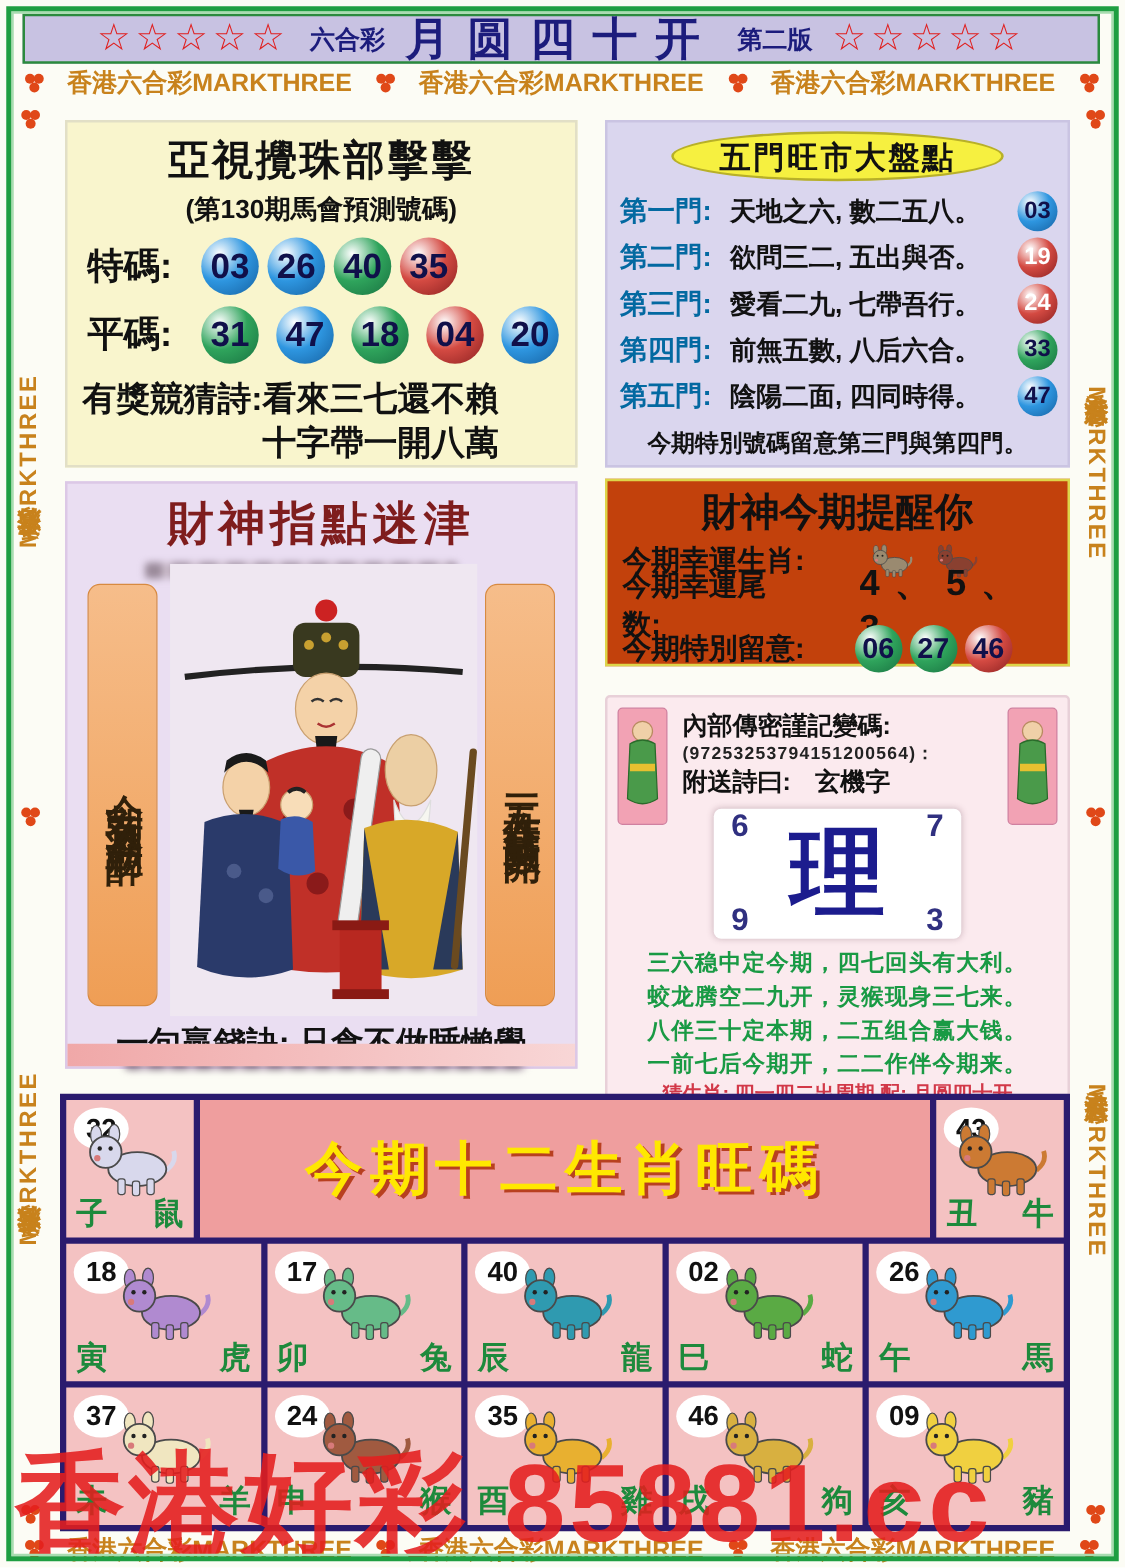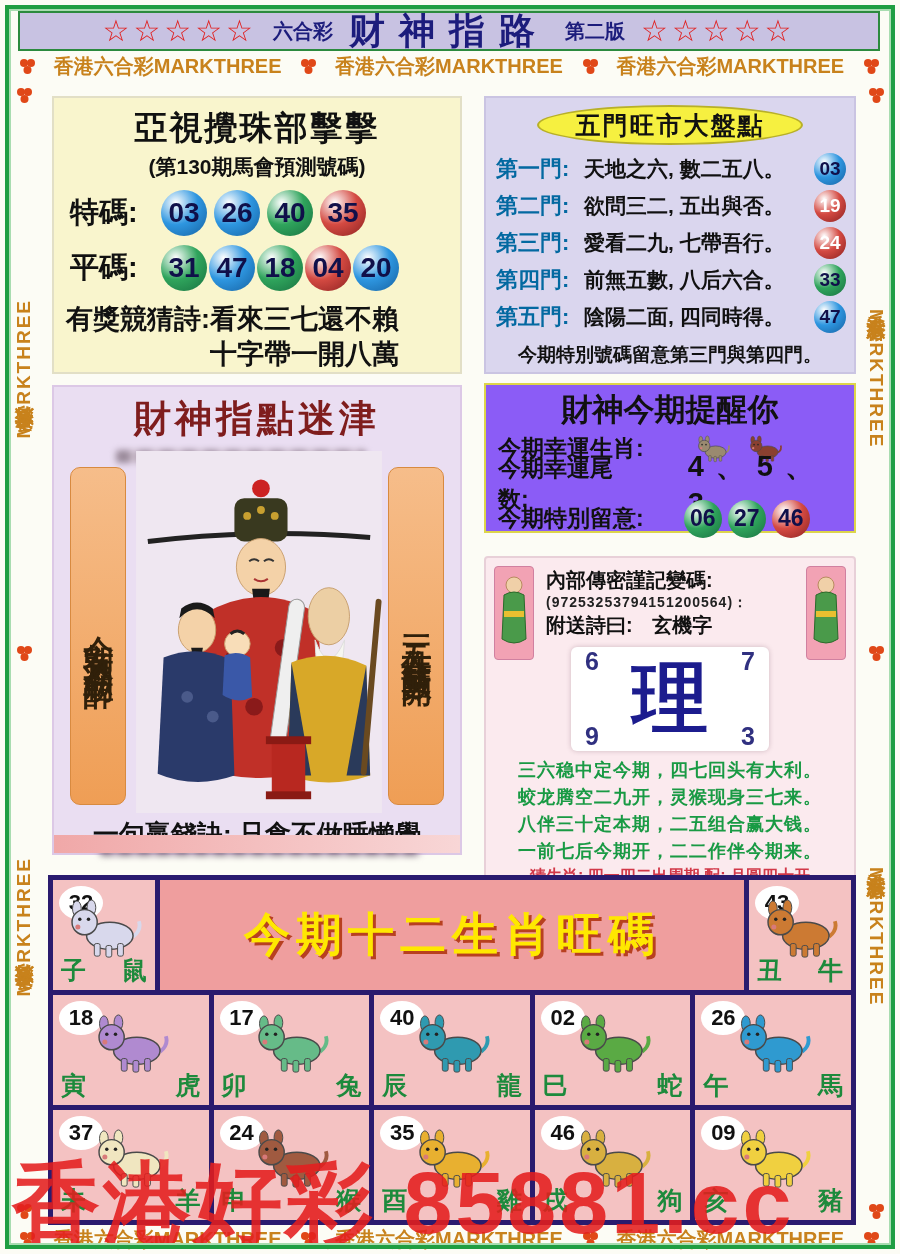--- a/index.html
+++ b/index.html
@@ -61,21 +61,21 @@
   .maze-banner.left{left:16px;}
   .maze-banner.right{right:16px;}
   .maze-banner span{writing-mode:vertical-rl;font-size:30px;font-weight:bold;color:#30200a;letter-spacing:7px;}
   .maze-art{position:absolute;left:82px;top:64px;width:246px;height:362px;}
   .maze-line{position:absolute;left:0;right:0;top:430px;text-align:center;font-size:26px;font-weight:bold;color:#111;}
   .maze-smudge2{position:absolute;left:46px;top:459px;width:320px;height:10px;border-radius:3px;filter:blur(3px);
     background:repeating-linear-gradient(90deg,#8a7a8a 0 12px,#bcaabc 12px 19px);}
   .maze-pinkbar{position:absolute;left:0;bottom:0;width:100%;height:18px;background:linear-gradient(90deg,#f0a8a8,#f8d6d6);}
 
   
-  #box-reminder{left:484px;top:383px;width:372px;height:150px;background:#8b5cf6;border:2px solid #ddd54a;}
+  #box-reminder{left:484px;top:383px;width:372px;height:150px;background:#c2410c;border:2px solid #ddd54a;}
   .rem-title{text-align:center;font-size:31px;font-weight:bold;margin-top:4px;color:#111;}
   .rem-row{display:flex;align-items:center;padding-left:12px;height:35px;font-size:23px;font-weight:bold;color:#111;gap:34px;}
   .rem-val{font-size:29px;font-weight:bold;letter-spacing:12px;margin-left:10px;}
   .rem-animals{display:flex;gap:10px;margin-left:14px;align-items:center;}
 
   
   #box-secret{left:484px;top:538px;width:372px;height:330px;background:#fbeaee;border:2px solid #e8d0d8;border-radius:4px;margin-top:18px;}
   .deity-card{position:absolute;top:8px;width:38px;height:92px;background:#f2a2b4;border:1px solid #d080a0;border-radius:4px;
     display:flex;align-items:center;justify-content:center;}
   .deity-card.left{left:8px;}
@@ -114,21 +114,21 @@
 </style>
 </head>
 <body>
 
 <div class="page">
   <div class="frame"></div>
 
   <div class="header-banner">
     <span class="stars">☆☆☆☆☆</span>
     <span class="h-small">六合彩</span>
-    <span class="h-title">财神指路</span>
+    <span class="h-title">月圆四十开</span>
     <span class="h-ed">第二版</span>
     <span class="stars">☆☆☆☆☆</span>
   </div>
 
   <div class="strip top">
     <span class="clover"></span>
     <span class="bt">香港六合彩MARKTHREE</span>
     <span class="clover"></span>
     <span class="bt">香港六合彩MARKTHREE</span>
     <span class="clover"></span>
@@ -167,21 +167,21 @@
       <span class="pred-label">特碼:</span>
       <span id="special-balls" style="display:flex;gap:7px;">
           <span class="ball" style="width: 46px; height: 46px; font-size: 28px; background: radial-gradient(circle at 32% 28%, rgb(255, 255, 255) 0%, rgb(46, 150, 224) 48%, rgb(21, 96, 160) 100%); color: rgb(16, 16, 74);">03</span>
           <span class="ball" style="width: 46px; height: 46px; font-size: 28px; background: radial-gradient(circle at 32% 28%, rgb(255, 255, 255) 0%, rgb(46, 150, 224) 48%, rgb(21, 96, 160) 100%); color: rgb(16, 16, 74);">26</span>
           <span class="ball" style="width: 46px; height: 46px; font-size: 28px; background: radial-gradient(circle at 32% 28%, rgb(255, 255, 255) 0%, rgb(47, 164, 92) 48%, rgb(24, 112, 64) 100%); color: rgb(16, 16, 74);">40</span>
           <span class="ball" style="width: 46px; height: 46px; font-size: 28px; background: radial-gradient(circle at 32% 28%, rgb(255, 255, 255) 0%, rgb(212, 74, 66) 48%, rgb(138, 32, 32) 100%); color: rgb(16, 16, 74);">35</span>
         </span>
     </div>
     <div class="pred-row">
       <span class="pred-label">平碼:</span>
-      <span id="normal-balls" style="display:flex;gap:2px;">
+      <span id="normal-balls" style="display:flex;gap:14px;">
           <span class="ball" style="width: 46px; height: 46px; font-size: 28px; background: radial-gradient(circle at 32% 28%, rgb(255, 255, 255) 0%, rgb(47, 164, 92) 48%, rgb(24, 112, 64) 100%); color: rgb(16, 16, 74);">31</span>
           <span class="ball" style="width: 46px; height: 46px; font-size: 28px; background: radial-gradient(circle at 32% 28%, rgb(255, 255, 255) 0%, rgb(46, 150, 224) 48%, rgb(21, 96, 160) 100%); color: rgb(16, 16, 74);">47</span>
           <span class="ball" style="width: 46px; height: 46px; font-size: 28px; background: radial-gradient(circle at 32% 28%, rgb(255, 255, 255) 0%, rgb(47, 164, 92) 48%, rgb(24, 112, 64) 100%); color: rgb(16, 16, 74);">18</span>
           <span class="ball" style="width: 46px; height: 46px; font-size: 28px; background: radial-gradient(circle at 32% 28%, rgb(255, 255, 255) 0%, rgb(212, 74, 66) 48%, rgb(138, 32, 32) 100%); color: rgb(16, 16, 74);">04</span>
           <span class="ball" style="width: 46px; height: 46px; font-size: 28px; background: radial-gradient(circle at 32% 28%, rgb(255, 255, 255) 0%, rgb(46, 150, 224) 48%, rgb(21, 96, 160) 100%); color: rgb(16, 16, 74);">20</span>
         </span>
     </div>
     <div class="pred-poem">
       <span>有獎競猜詩:</span>
       <span class="lines">

